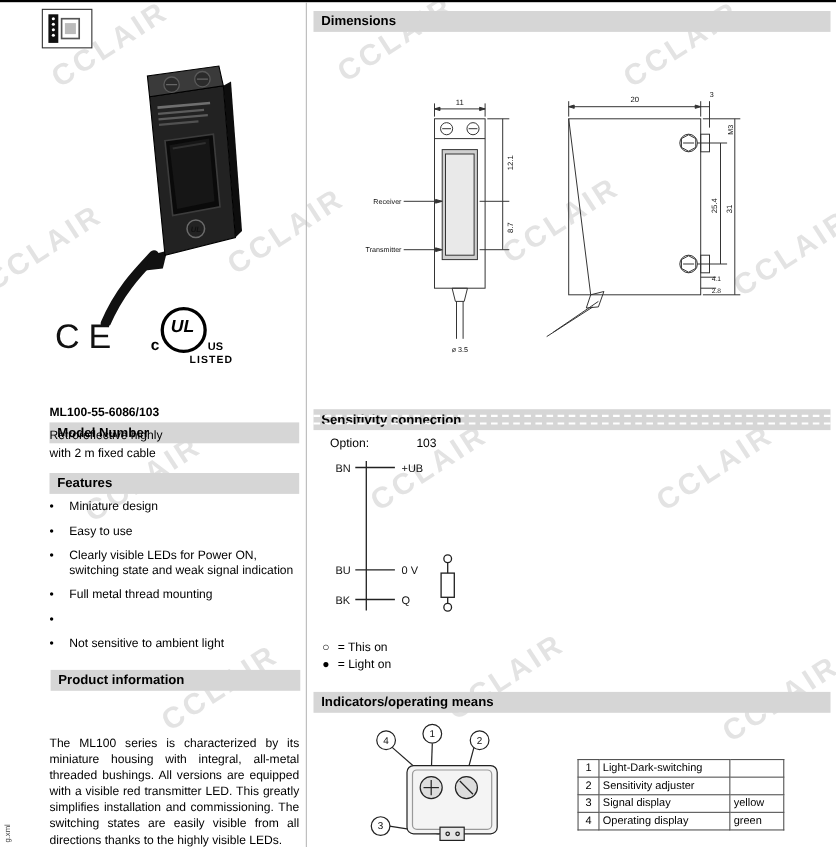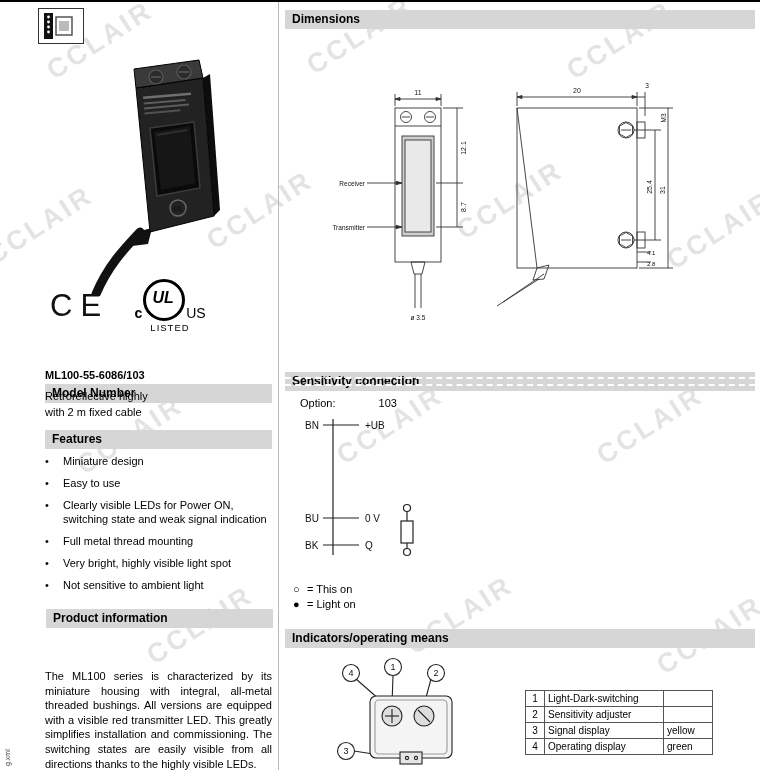--- a/index.html
+++ b/index.html
@@ -40,22 +40,22 @@
   
   .ce{font-size:31px;letter-spacing:8px;color:#111;}
   .ulwrap{width:84px;text-align:center;}
   .ulrow{display:flex;align-items:flex-end;justify-content:center;}
   .ulc{font-size:14px;font-weight:bold;margin-right:1px;}
   .ulcirc{
     width:36px;height:36px;border:3px solid #000;border-radius:50%;
     display:flex;align-items:center;justify-content:center;
   }
   .ulin{font-style:italic;font-weight:bold;font-size:16px;transform:translate(-1px,-2px);}
-  .ulus{font-size:14px;font-weight:normal;margin-left:1px;}
-  .ullisted{font-size:9.5px;font-weight:normal;letter-spacing:1px;margin-top:1px;}
+  .ulus{font-size:10px;font-weight:bold;margin-left:1px;}
+  .ullisted{font-size:9.5px;font-weight:bold;letter-spacing:1px;margin-top:1px;text-align:right;}
   
   table.ind{border-collapse:collapse;font-size:10px;}
   table.ind td{border:1px solid #555;padding:1px 3px;height:13px;line-height:12px;}
   table.ind td.num{width:12px;text-align:center;}
   table.ind td.desc{width:112px;}
   table.ind td.color{width:42px;}
   svg text{font-family:"Liberation Sans", sans-serif;fill:#111;}
 </style>
 </head>
 <body>
@@ -145,21 +145,20 @@
   <div class="feat">
     <span class="bullet">•</span>
     <span>Clearly visible LEDs for Power ON, switching state and weak signal indication</span>
   </div>
   <div class="feat">
     <span class="bullet">•</span>
     <span>Full metal thread mounting</span>
   </div>
   <div class="feat">
     <span class="bullet">•</span>
-    <span>Very bright, highly visible light spot</span>
   </div>
   <div class="feat">
     <span class="bullet">•</span>
     <span>Not sensitive to ambient light</span>
   </div>
 </div>
 
 <div class="abs z1 secbar lbar" style="left:46px;top:609px;">Product information</div>
 <div class="abs z1 info-text" style="left:45px;top:633px;margin-top:36px;">The ML100 series is characterized by its miniature housing with integral, all-metal threaded bushings. All versions are equipped with a visible red transmitter LED. This greatly simplifies installation and commissioning. The switching states are easily visible from all directions thanks to the highly visible LEDs.</div>
 

